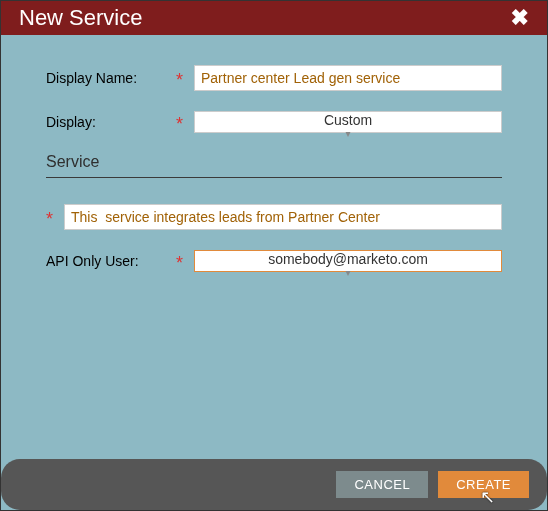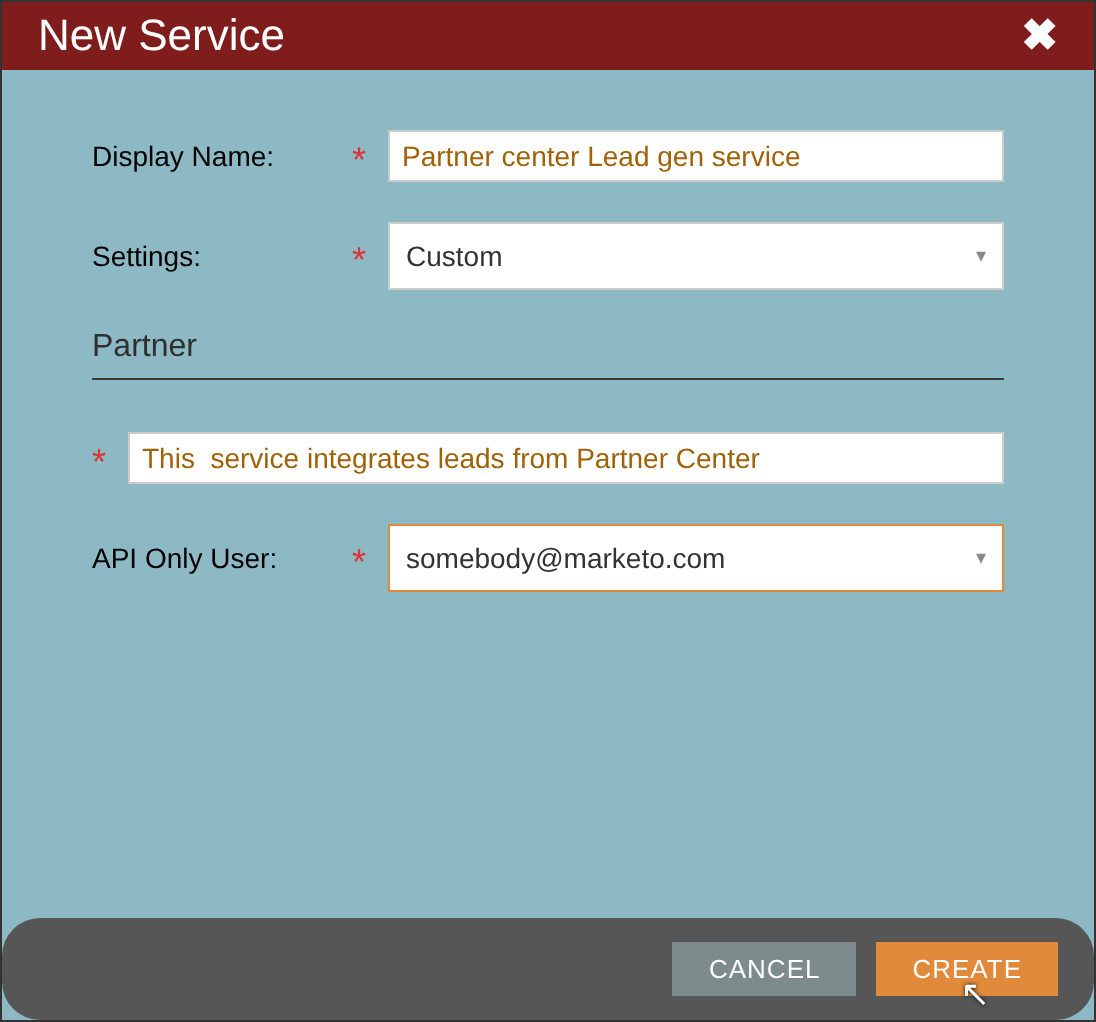--- a/index.html
+++ b/index.html
@@ -69,30 +69,31 @@
     width: 100%;
     height: 26px;
     padding: 3px 6px;
     font-size: 14px;
     border: 1px solid #ccc;
     background: #fff;
     color: #a16207;
   }
   .select-box {
     width: 100%;
-    height: 34px;
+    height: 22px;
     background: #fff;
     border: 1px solid #ccc;
     display: flex;
     align-items: center;
     justify-content: space-between;
-    padding: 16px 8px;
+    padding: 0 8px;
     font-size: 14px;
     color: #333;
     cursor: pointer;
+    flex-direction: column;
   }
   .select-box.focused {
     border: 1px solid #e18a3b;
   }
   .chev {
     font-size: 10px;
     color: #888;
   }
   .section-title {
     font-size: 16px;
@@ -151,31 +152,31 @@
 
     <div class="form-row">
       <div class="form-label">Display Name:</div>
       <div class="req">*</div>
       <div class="form-input">
         <input type="text" value="Partner center Lead gen service" style="">
       </div>
     </div>
 
     <div class="form-row">
-      <div class="form-label">Settings:</div>
+      <div class="form-label">Display:</div>
       <div class="req">*</div>
       <div class="form-input">
         <div class="select-box">
           <span>Custom</span>
           <span class="chev">▾</span>
         </div>
       </div>
     </div>
 
-    <div class="section-title">Partner</div>
+    <div class="section-title">Service</div>
     <hr class="section-rule">
 
     <div class="form-row">
       <div class="req">*</div>
       <div class="form-input">
         <input type="text" value="This  service integrates leads from Partner Center" style="">
       </div>
     </div>
 
     <div class="form-row">

